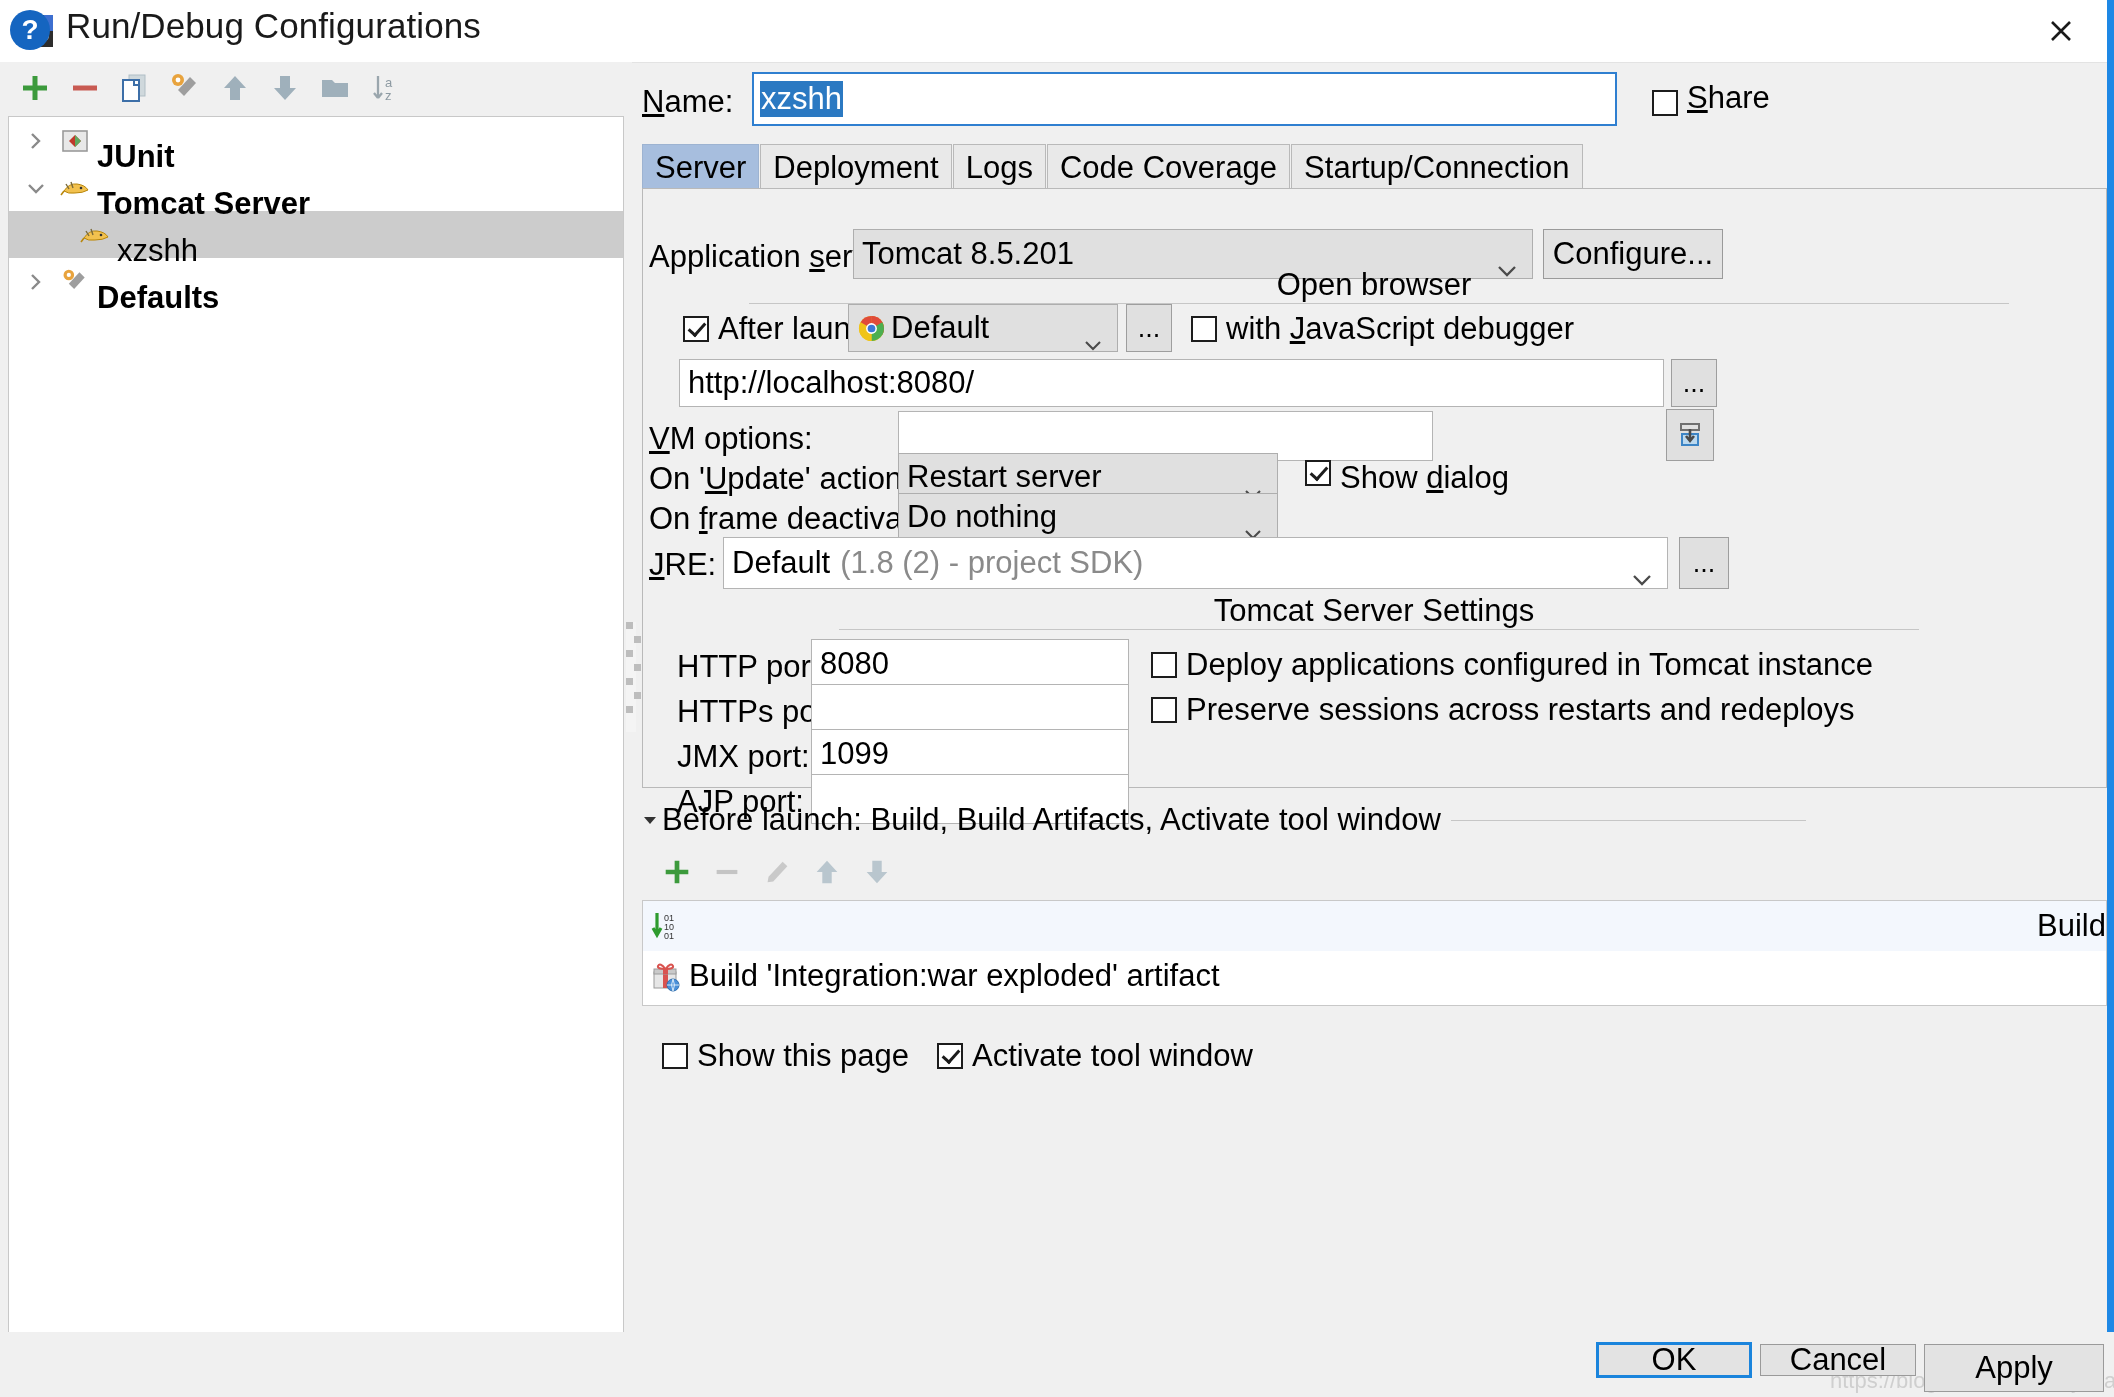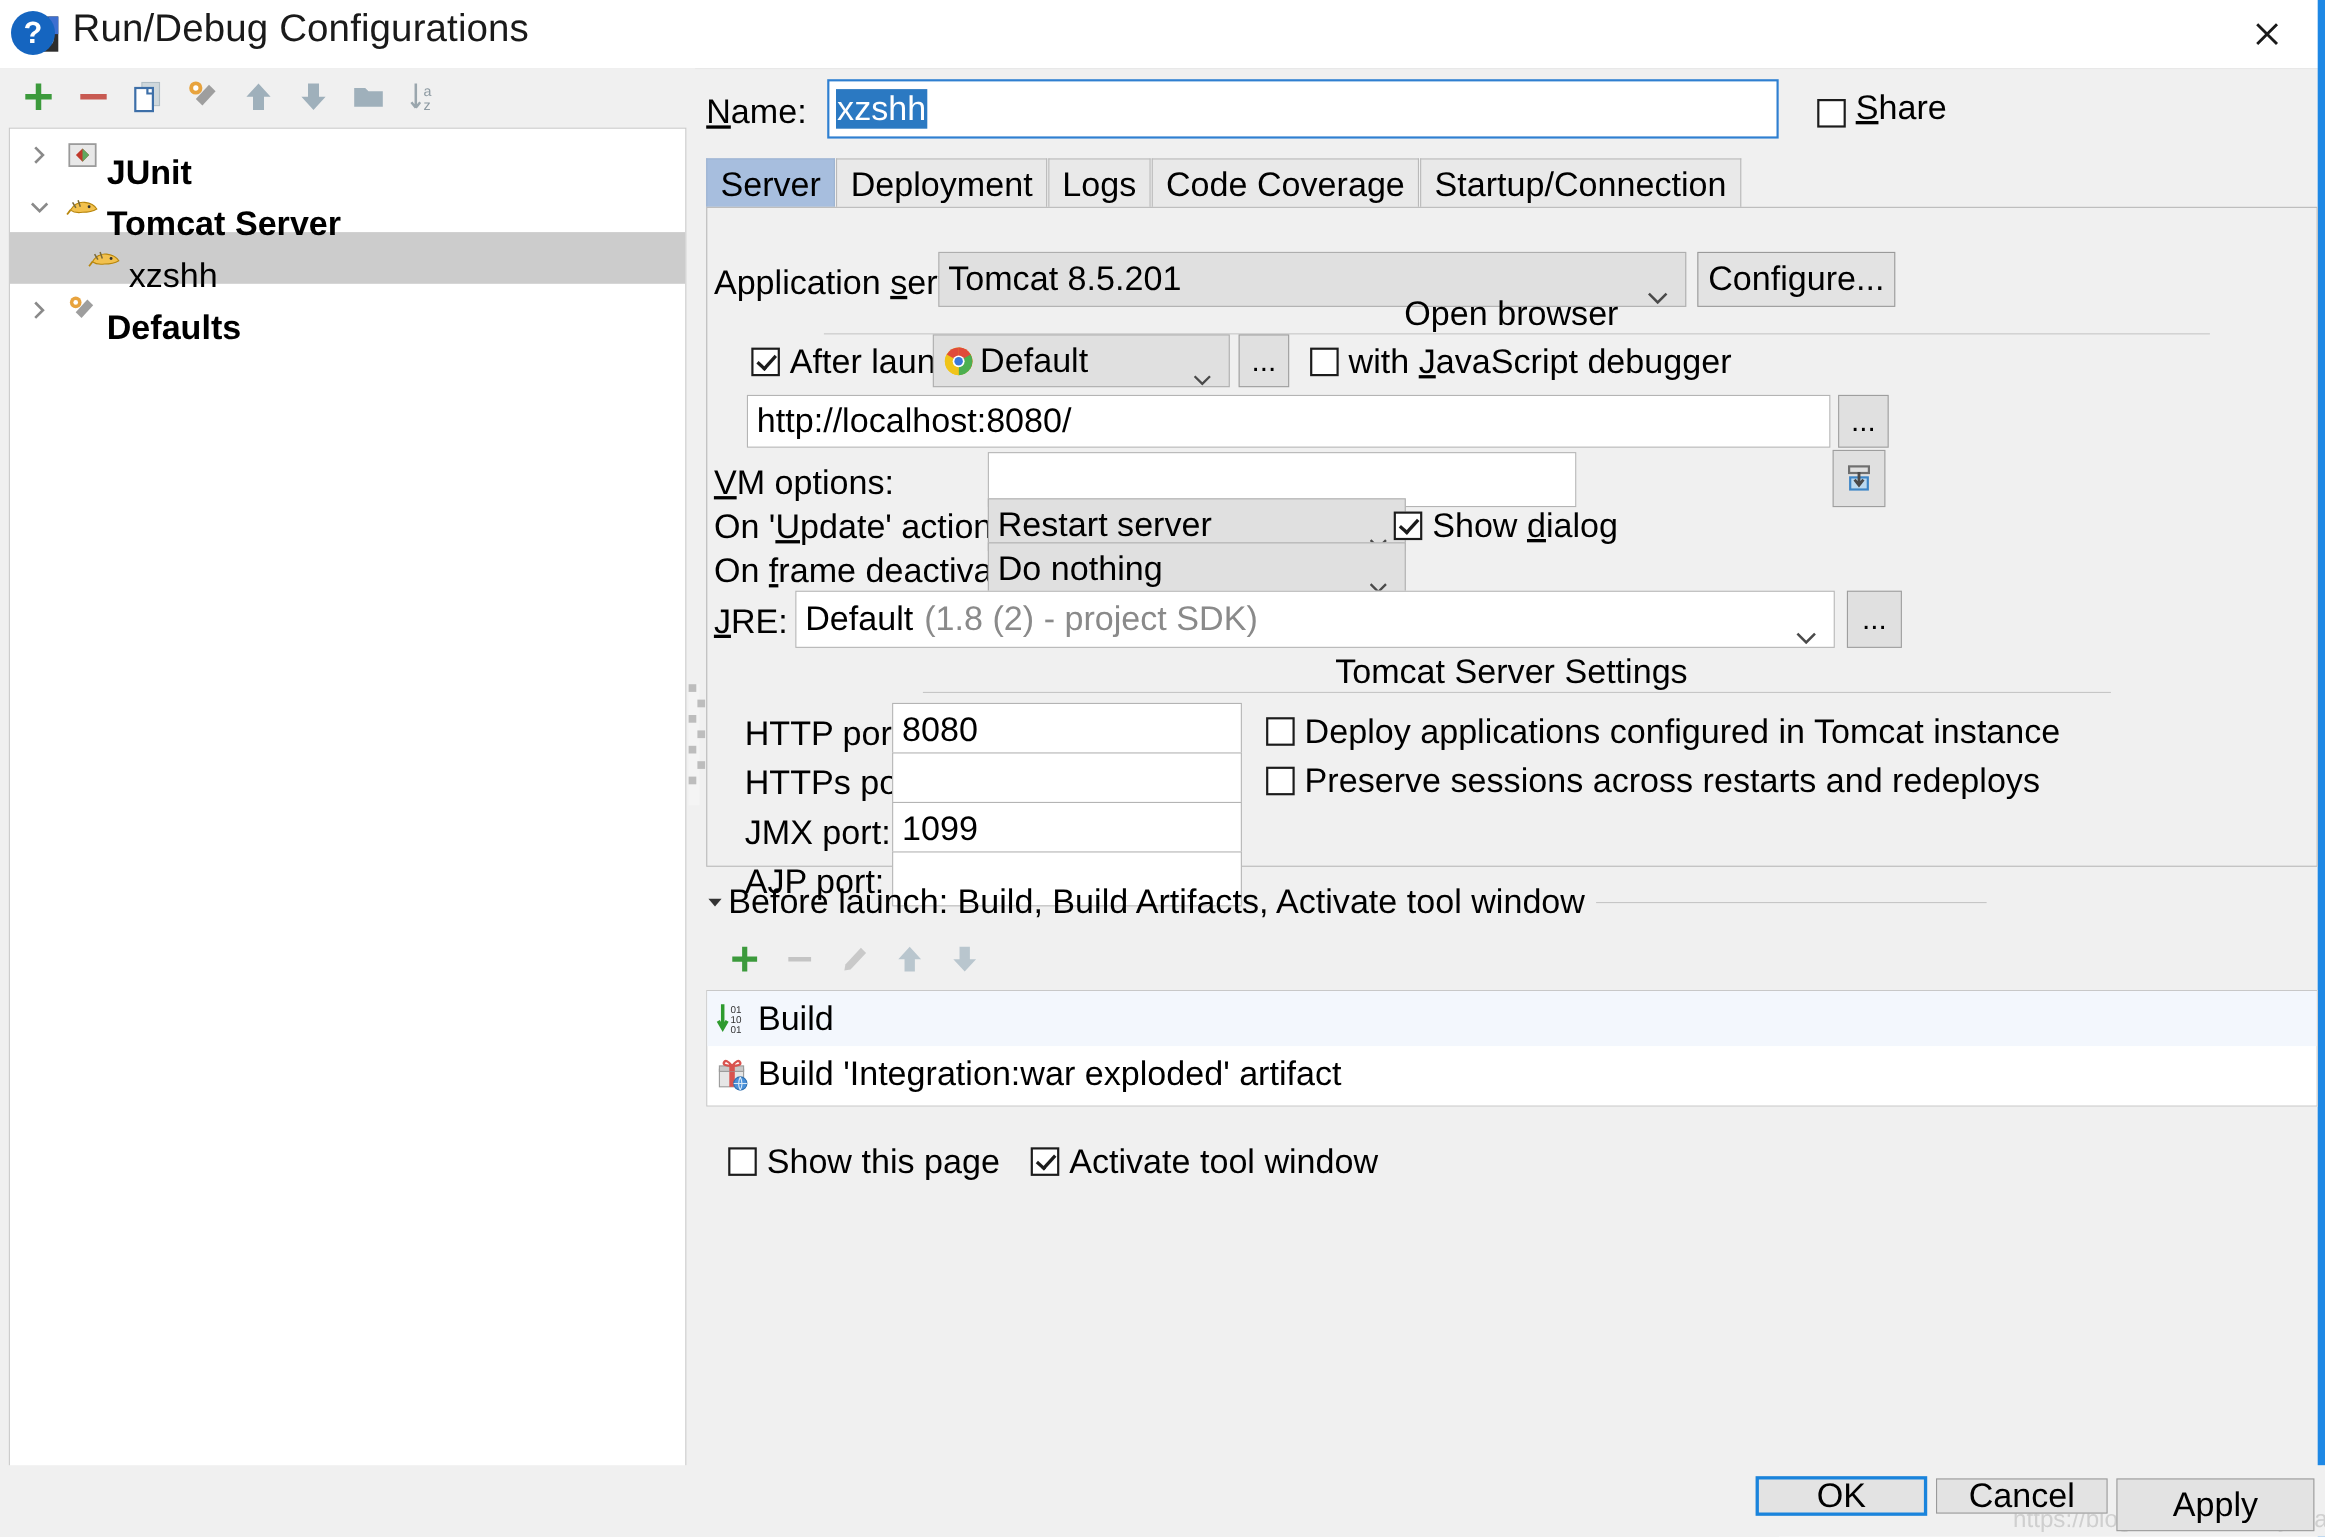--- a/index.html
+++ b/index.html
@@ -337,21 +337,21 @@
     border: 1px solid #c8c8c8;
     box-sizing: border-box;
   }
   .bl-row {
     height: 50px;
     display: flex; align-items: center;
     font-size: 31px;
     padding-left: 4px;
     cursor: default;
   }
-  .bl-row.hl { background: #f3f7fd; }
+  .bl-row.hl { background: #f3f7fd; justify-content: space-between; }
   .bl-row .bl-icon {
     width: 38px; height: 40px;
     display: flex; align-items: center; justify-content: center;
     flex: 0 0 38px;
     margin-right: 4px;
   }
   #bl-checks {
     position: absolute;
     left: 20px; top: 236px;
     display: flex; align-items: center;
@@ -650,21 +650,21 @@
 
       <div class="label" style="position:absolute; left:6px; top:272px;">On '<u>U</u>pdate' action:</div>
       <div class="combo" style="position:absolute; left:255px; top:264px; width:380px; height:48px;">
         <span>Restart server</span>
         <span class="chev">
           <svg width="20" height="11" viewBox="0 0 20 11">
               <path d="M3 2 L10 9 L17 2" stroke="#4a4a4a" stroke-width="2.1" fill="none"></path>
             </svg>
         </span>
       </div>
-      <div style="position:absolute; left:624px; top:271px; display:flex; align-items:center;">
+      <div style="position:absolute; left:662px; top:271px; display:flex; ">
         <span class="cb checked"></span>
         <span class="label">Show <u>d</u>ialog</span>
       </div>
 
       <div class="label" style="position:absolute; left:6px; top:312px;">On <u>f</u>rame deactivation:</div>
       <div class="combo" style="position:absolute; left:255px; top:304px; width:380px; height:48px;">
         <span>Do nothing</span>
         <span class="chev">
           <svg width="20" height="11" viewBox="0 0 20 11">
               <path d="M3 2 L10 9 L17 2" stroke="#4a4a4a" stroke-width="2.1" fill="none"></path>

